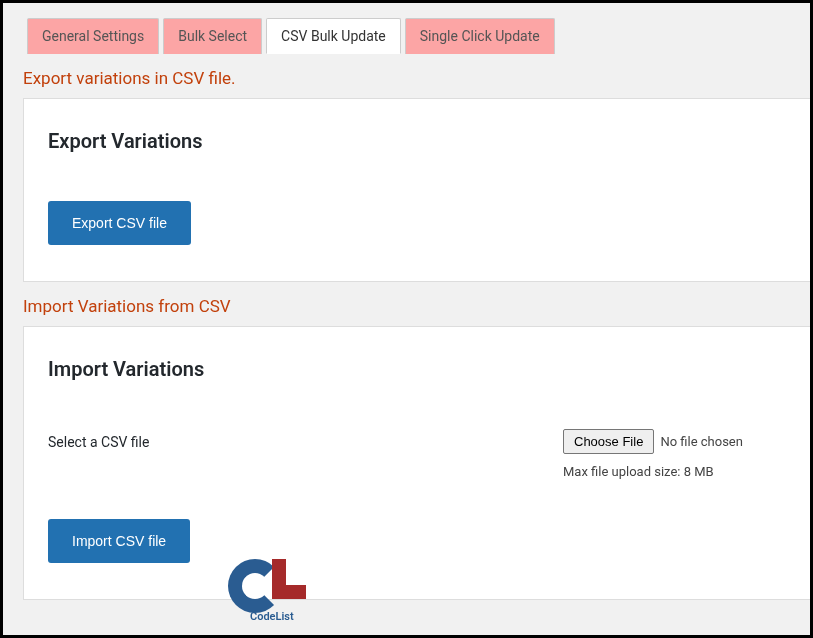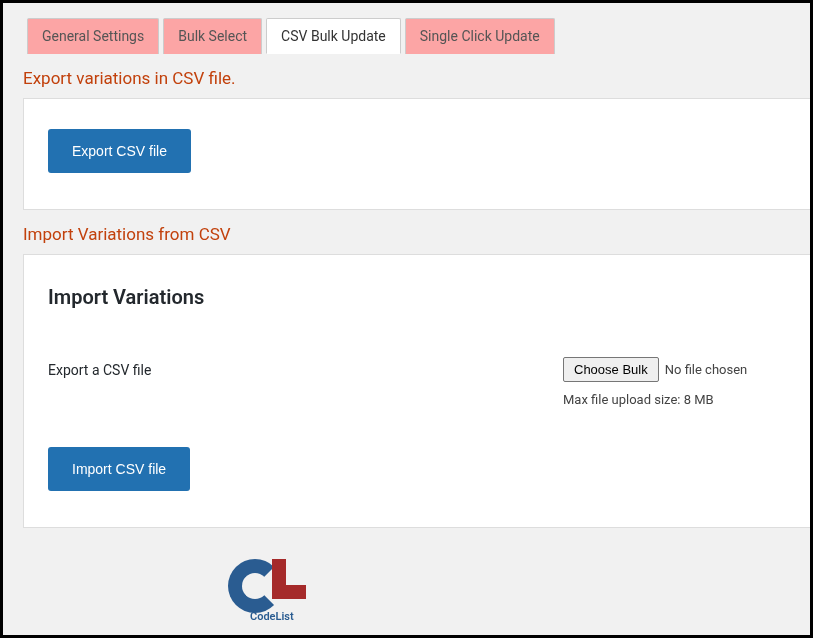--- a/index.html
+++ b/index.html
@@ -161,32 +161,33 @@
 <div class="tabs">
   <div class="tab">General Settings</div>
   <div class="tab">Bulk Select</div>
   <div class="tab active">CSV Bulk Update</div>
   <div class="tab">Single Click Update</div>
 </div>
 
 <div class="section-desc">Export variations in CSV file.</div>
 
 <div class="panel">
+  <h2>Export Variations</h2>
   <button class="btn-primary">Export CSV file</button>
 </div>
 
 <div class="section-desc">Import Variations from CSV</div>
 
 <div class="panel">
   <h2>Import Variations</h2>
   <div class="form-row">
-    <div class="form-label">Export a CSV file</div>
+    <div class="form-label">Select a CSV file</div>
     <div class="form-control-wrap">
       <div class="file-input-wrap">
-        <button class="choose-file-btn">Choose Bulk</button>
+        <button class="choose-file-btn">Choose File</button>
         <span class="no-file-text">No file chosen</span>
       </div>
       <div class="helper-text">Max file upload size: 8 MB</div>
     </div>
   </div>
   <button class="btn-primary">Import CSV file</button>
 </div>
 
 <div class="watermark">
   <div class="wm-logo">

